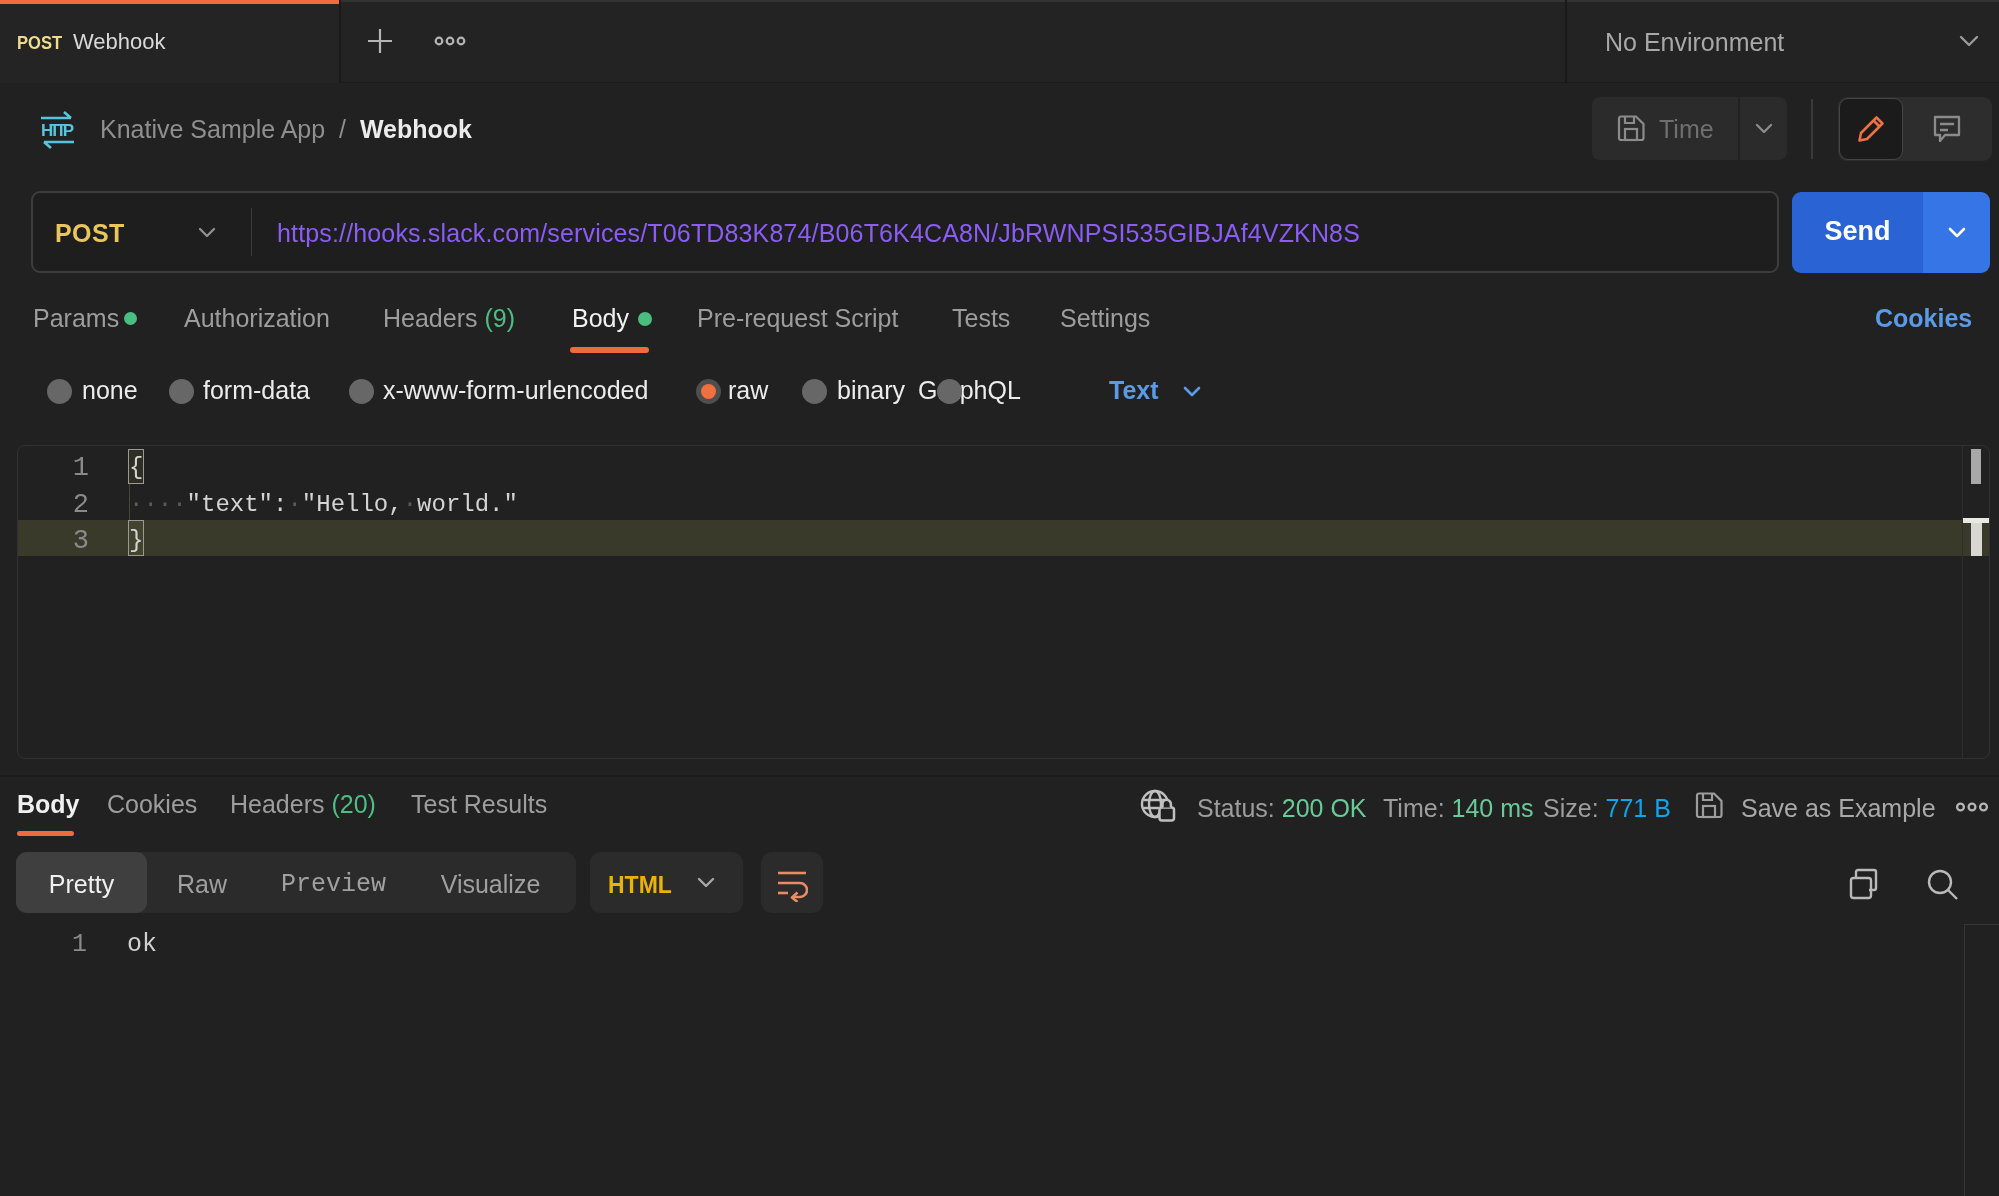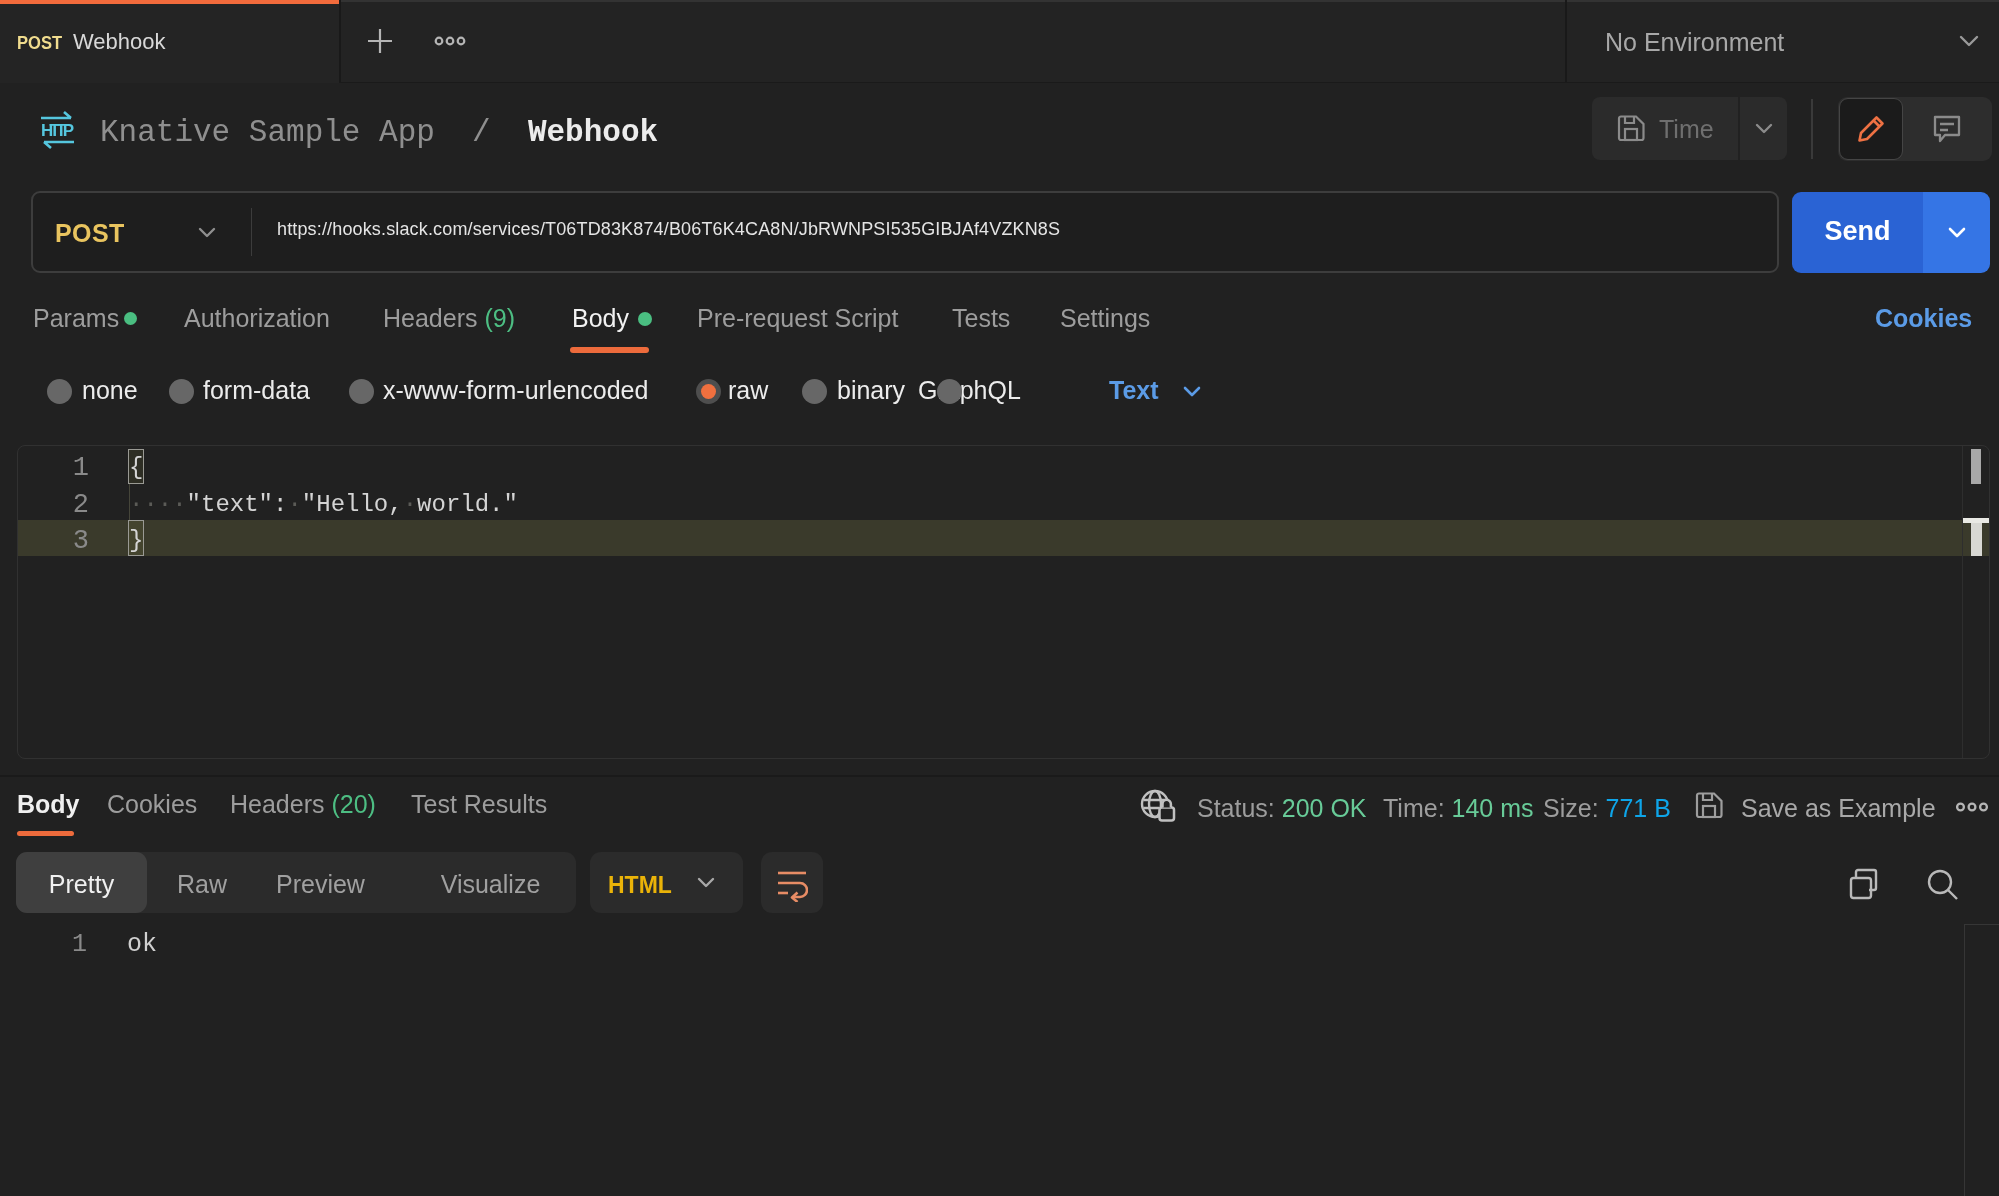--- a/index.html
+++ b/index.html
@@ -34,21 +34,21 @@
 <div class="abs" style="left:1605px;top:28px;font-size:25px;color:#a8a8a8;">No Environment</div>
 <svg class="abs" style="left:1954px;top:30px;" width="30" height="22" viewBox="0 0 30 22">
   <path d="M7 7 L15 15 L23 7" stroke="#9a9a9a" stroke-width="2.4" fill="none" stroke-linecap="round" stroke-linejoin="round"></path>
 </svg>
 
 <svg class="abs" style="left:38px;top:110px;" width="42" height="40" viewBox="0 0 42 40">
   <path d="M3 8 H33 M33 8 L26 2" stroke="#55c6de" stroke-width="2.6" fill="none"></path>
   <path d="M36 32 H6 M6 32 L13 38" stroke="#55c6de" stroke-width="2.6" fill="none"></path>
   <text x="3" y="26" font-family="Liberation Sans,sans-serif" font-size="17" font-weight="700" fill="#55c6de" textLength="33">HTTP</text>
 </svg>
-<div class="abs" style="left:100px;top:115px;font-size:31px;color:#8f8f8f;font-family:Liberation Mono, monospace;">Knative Sample App&nbsp;&nbsp;/&nbsp;&nbsp;<span style="color:#ececec;font-weight:600;">Webhook</span></div>
+<div class="abs" style="left:100px;top:115px;font-size:25px;color:#8f8f8f;">Knative Sample App&nbsp;&nbsp;/&nbsp;&nbsp;<span style="color:#ececec;font-weight:600;">Webhook</span></div>
 
 <div class="abs" style="left:1592px;top:97px;width:146px;height:63px;background:#2b2b2b;border-radius:8px 0 0 8px;"></div>
 <div class="abs" style="left:1740px;top:97px;width:47px;height:63px;background:#2b2b2b;border-radius:0 8px 8px 0;"></div>
 <svg class="abs" style="left:1617px;top:114px;" width="29" height="29" viewBox="0 0 29 29">
   <path d="M4 2.5 H19 L26.5 10 V24 a2 2 0 0 1 -2 2 H4 a2 2 0 0 1 -2-2 V4.5 a2 2 0 0 1 2-2 Z" fill="none" stroke="#8b8b8b" stroke-width="2.2"></path>
   <path d="M8 2.5 V9 H17 V2.5" fill="none" stroke="#8b8b8b" stroke-width="2.2"></path>
   <rect x="8" y="15" width="12" height="11" fill="none" stroke="#8b8b8b" stroke-width="2.2"></rect>
 </svg>
 <div class="abs" style="left:1659px;top:115px;font-size:25px;color:#6f6f6f;">Time</div>
 <svg class="abs" style="left:1751px;top:118px;" width="26" height="22" viewBox="0 0 26 22">
@@ -66,21 +66,21 @@
   <path d="M4 4 h24 v18 h-14 l-5 6 v-6 h-5 Z" fill="none" stroke="#8b8b8b" stroke-width="2.3" stroke-linejoin="round"></path>
   <path d="M9 11 h14 M9 17 h8" stroke="#8b8b8b" stroke-width="2.3"></path>
 </svg>
 
 <div class="abs" style="left:31px;top:191px;width:1748px;height:82px;border:2px solid #3d3d3d;border-radius:9px;box-sizing:border-box;background:#1e1e1e;"></div>
 <div class="abs" style="left:55px;top:219px;font-size:25px;font-weight:700;letter-spacing:.4px;color:#e9c45f;">POST</div>
 <svg class="abs" style="left:193px;top:222px;" width="28" height="22" viewBox="0 0 28 22">
   <path d="M7 7 L14 14 L21 7" stroke="#8f8f8f" stroke-width="2.4" fill="none" stroke-linecap="round" stroke-linejoin="round"></path>
 </svg>
 <div class="abs" style="left:251px;top:208px;width:1px;height:48px;background:#3c3c3c;"></div>
-<div class="abs" style="left:277px;top:219px;font-size:18px;color:#e5e5e5;letter-spacing:.15px;">https://hooks.slack.com/services/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</div>
+<div class="abs" style="left:277px;top:219px;font-size:25px;color:#8b5cf6;letter-spacing:.15px;">https://hooks.slack.com/services/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</div>
 
 <div class="abs" style="left:1792px;top:192px;width:131px;height:81px;background:#2a63d4;border-radius:9px 0 0 9px;"></div>
 <div class="abs" style="left:1923px;top:192px;width:67px;height:81px;background:#3575e5;border-radius:0 9px 9px 0;"></div>
 <div class="abs" style="left:1792px;top:216px;width:131px;text-align:center;font-size:27px;font-weight:700;color:#ffffff;">Send</div>
 <svg class="abs" style="left:1942px;top:222px;" width="30" height="22" viewBox="0 0 30 22">
   <path d="M8 7 L15 14 L22 7" stroke="#ffffff" stroke-width="2.6" fill="none" stroke-linecap="round" stroke-linejoin="round"></path>
 </svg>
 
 <div class="abs" style="left:0;top:304px;width:1769px;height:40px;font-size:25px;color:#9d9d9d;white-space:nowrap;">
   <span class="abs" style="left:33px;">Params</span>
@@ -169,21 +169,21 @@
   <circle cx="4.5" cy="7" r="3.4" fill="none" stroke="#b5b5b5" stroke-width="2.3"></circle>
   <circle cx="16" cy="7" r="3.4" fill="none" stroke="#b5b5b5" stroke-width="2.3"></circle>
   <circle cx="27.5" cy="7" r="3.4" fill="none" stroke="#b5b5b5" stroke-width="2.3"></circle>
 </svg>
 
 <div class="abs" style="left:16px;top:852px;width:560px;height:61px;background:#2b2b2b;border-radius:11px;"></div>
 <div class="abs" style="left:16px;top:852px;width:131px;height:61px;background:#3f3f3f;border-radius:11px;"></div>
 <div class="abs" style="left:0;top:870px;width:1999px;height:40px;font-size:25px;color:#a0a0a0;white-space:nowrap;">
   <span class="abs" style="left:16px;width:131px;text-align:center;color:#f0f0f0;">Pretty</span>
   <span class="abs" style="left:157px;width:90px;text-align:center;">Raw</span>
-  <span class="abs" style="left:276px;width:115px;text-align:left;">Preview</span>
+  <span class="abs" style="left:276px;width:115px;text-align:center;font-family:Liberation Mono, monospace;">Preview</span>
   <span class="abs" style="left:428px;width:125px;text-align:center;">Visualize</span>
 </div>
 <div class="abs" style="left:590px;top:852px;width:153px;height:61px;background:#2b2b2b;border-radius:11px;"></div>
 <div class="abs" style="left:608px;top:872px;font-size:23px;font-weight:600;color:#eab308;">HTML</div>
 <svg class="abs" style="left:692px;top:873px;" width="28" height="20" viewBox="0 0 28 20">
   <path d="M7 6 L14 13 L21 6" stroke="#a8a8a8" stroke-width="2.4" fill="none" stroke-linecap="round" stroke-linejoin="round"></path>
 </svg>
 <div class="abs" style="left:761px;top:852px;width:62px;height:61px;background:#2b2b2b;border-radius:11px;"></div>
 <svg class="abs" style="left:776px;top:866px;" width="32" height="36" viewBox="0 0 32 36">
   <path d="M2 7 H30" stroke="#e78c65" stroke-width="2.6" fill="none"></path>

